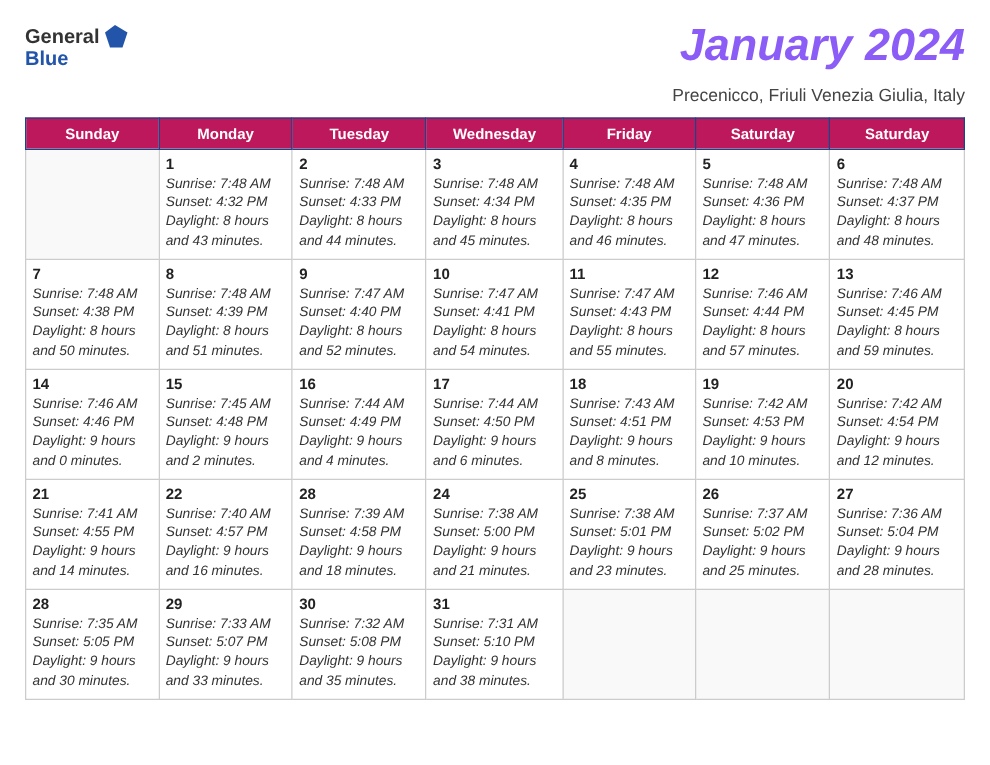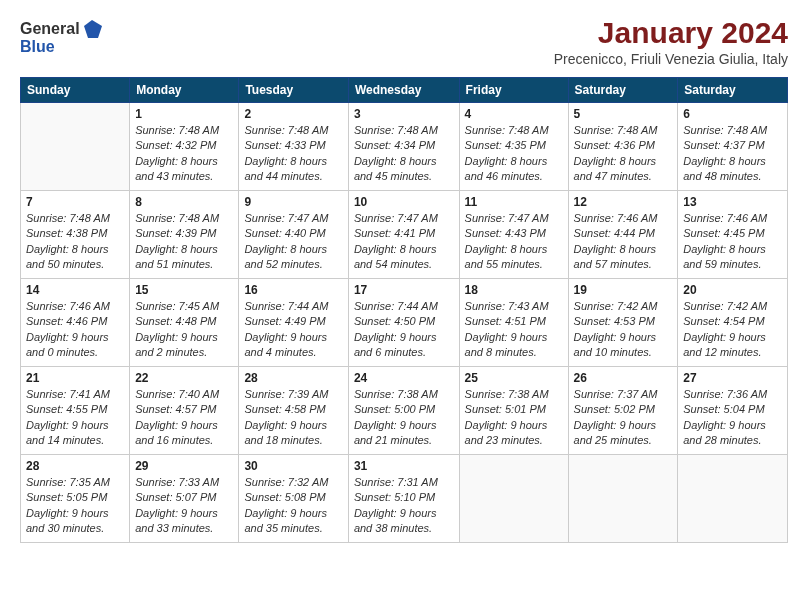--- a/index.html
+++ b/index.html
@@ -6,61 +6,62 @@
     body {
       width: 792px;
       height: 612px;
       font-family: Arial, sans-serif;
       background: #fff;
       overflow: hidden;
     }
     .page {
       width: 792px;
       height: 460px;
-      padding: 16px 4px 12px 20px;
+      padding: 16px 20px 12px 20px;
       display: flex;
       flex-direction: column;
     }
     .header {
       display: flex;
       align-items: flex-start;
       justify-content: space-between;
       margin-bottom: 10px;
     }
     .logo {
       display: flex;
       flex-direction: column;
       align-items: flex-start;
     }
     .title-block {
       text-align: right;
     }
     .month-title {
-      font-size: 30px;
+      font-size: 36px;
       font-weight: bold;
-      color: #7f1d1d;
+      color: #8b5cf6;
       line-height: 1.1;
+      font-style: italic;
     }
     .location-title {
       font-size: 14px;
       color: #444;
-      margin-top: 2px;
+      margin-top: 12px;
     }
     .calendar {
       border-collapse: collapse;
       width: 100%;
       flex: 1;
     }
     .calendar th {
-      background: #0c4a6e;
+      background: #be185d;
       color: #fff;
       font-size: 12px;
       font-weight: bold;
       padding: 5px 6px;
-      text-align: left;
+      text-align: center;
       border: 1px solid #1a4488;
     }
     .calendar td {
       border: 1px solid #ccc;
       vertical-align: top;
       padding: 4px 5px;
       width: 113px;
       background: #fff;
       font-size: 9.5px;
       color: #333;

